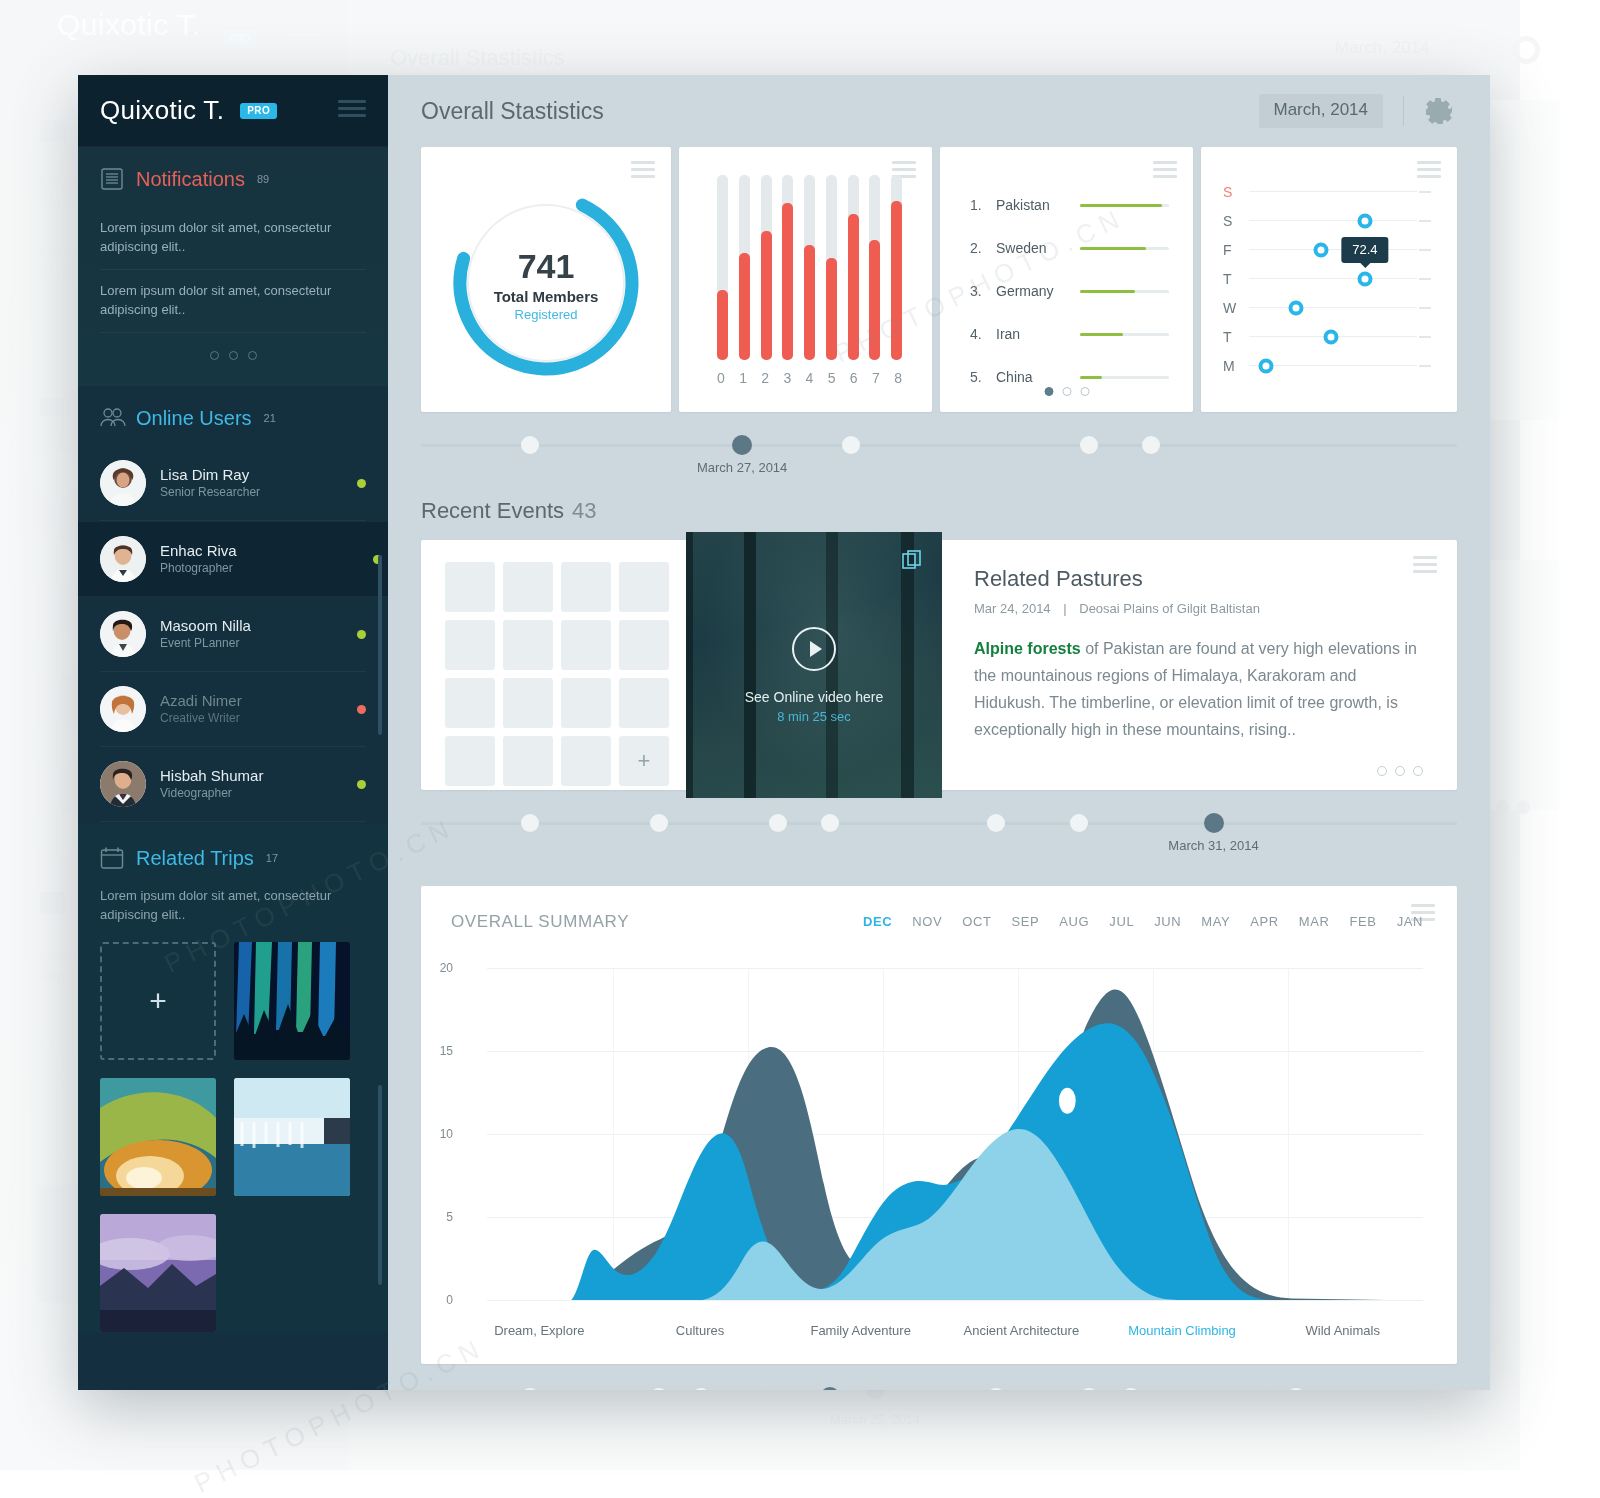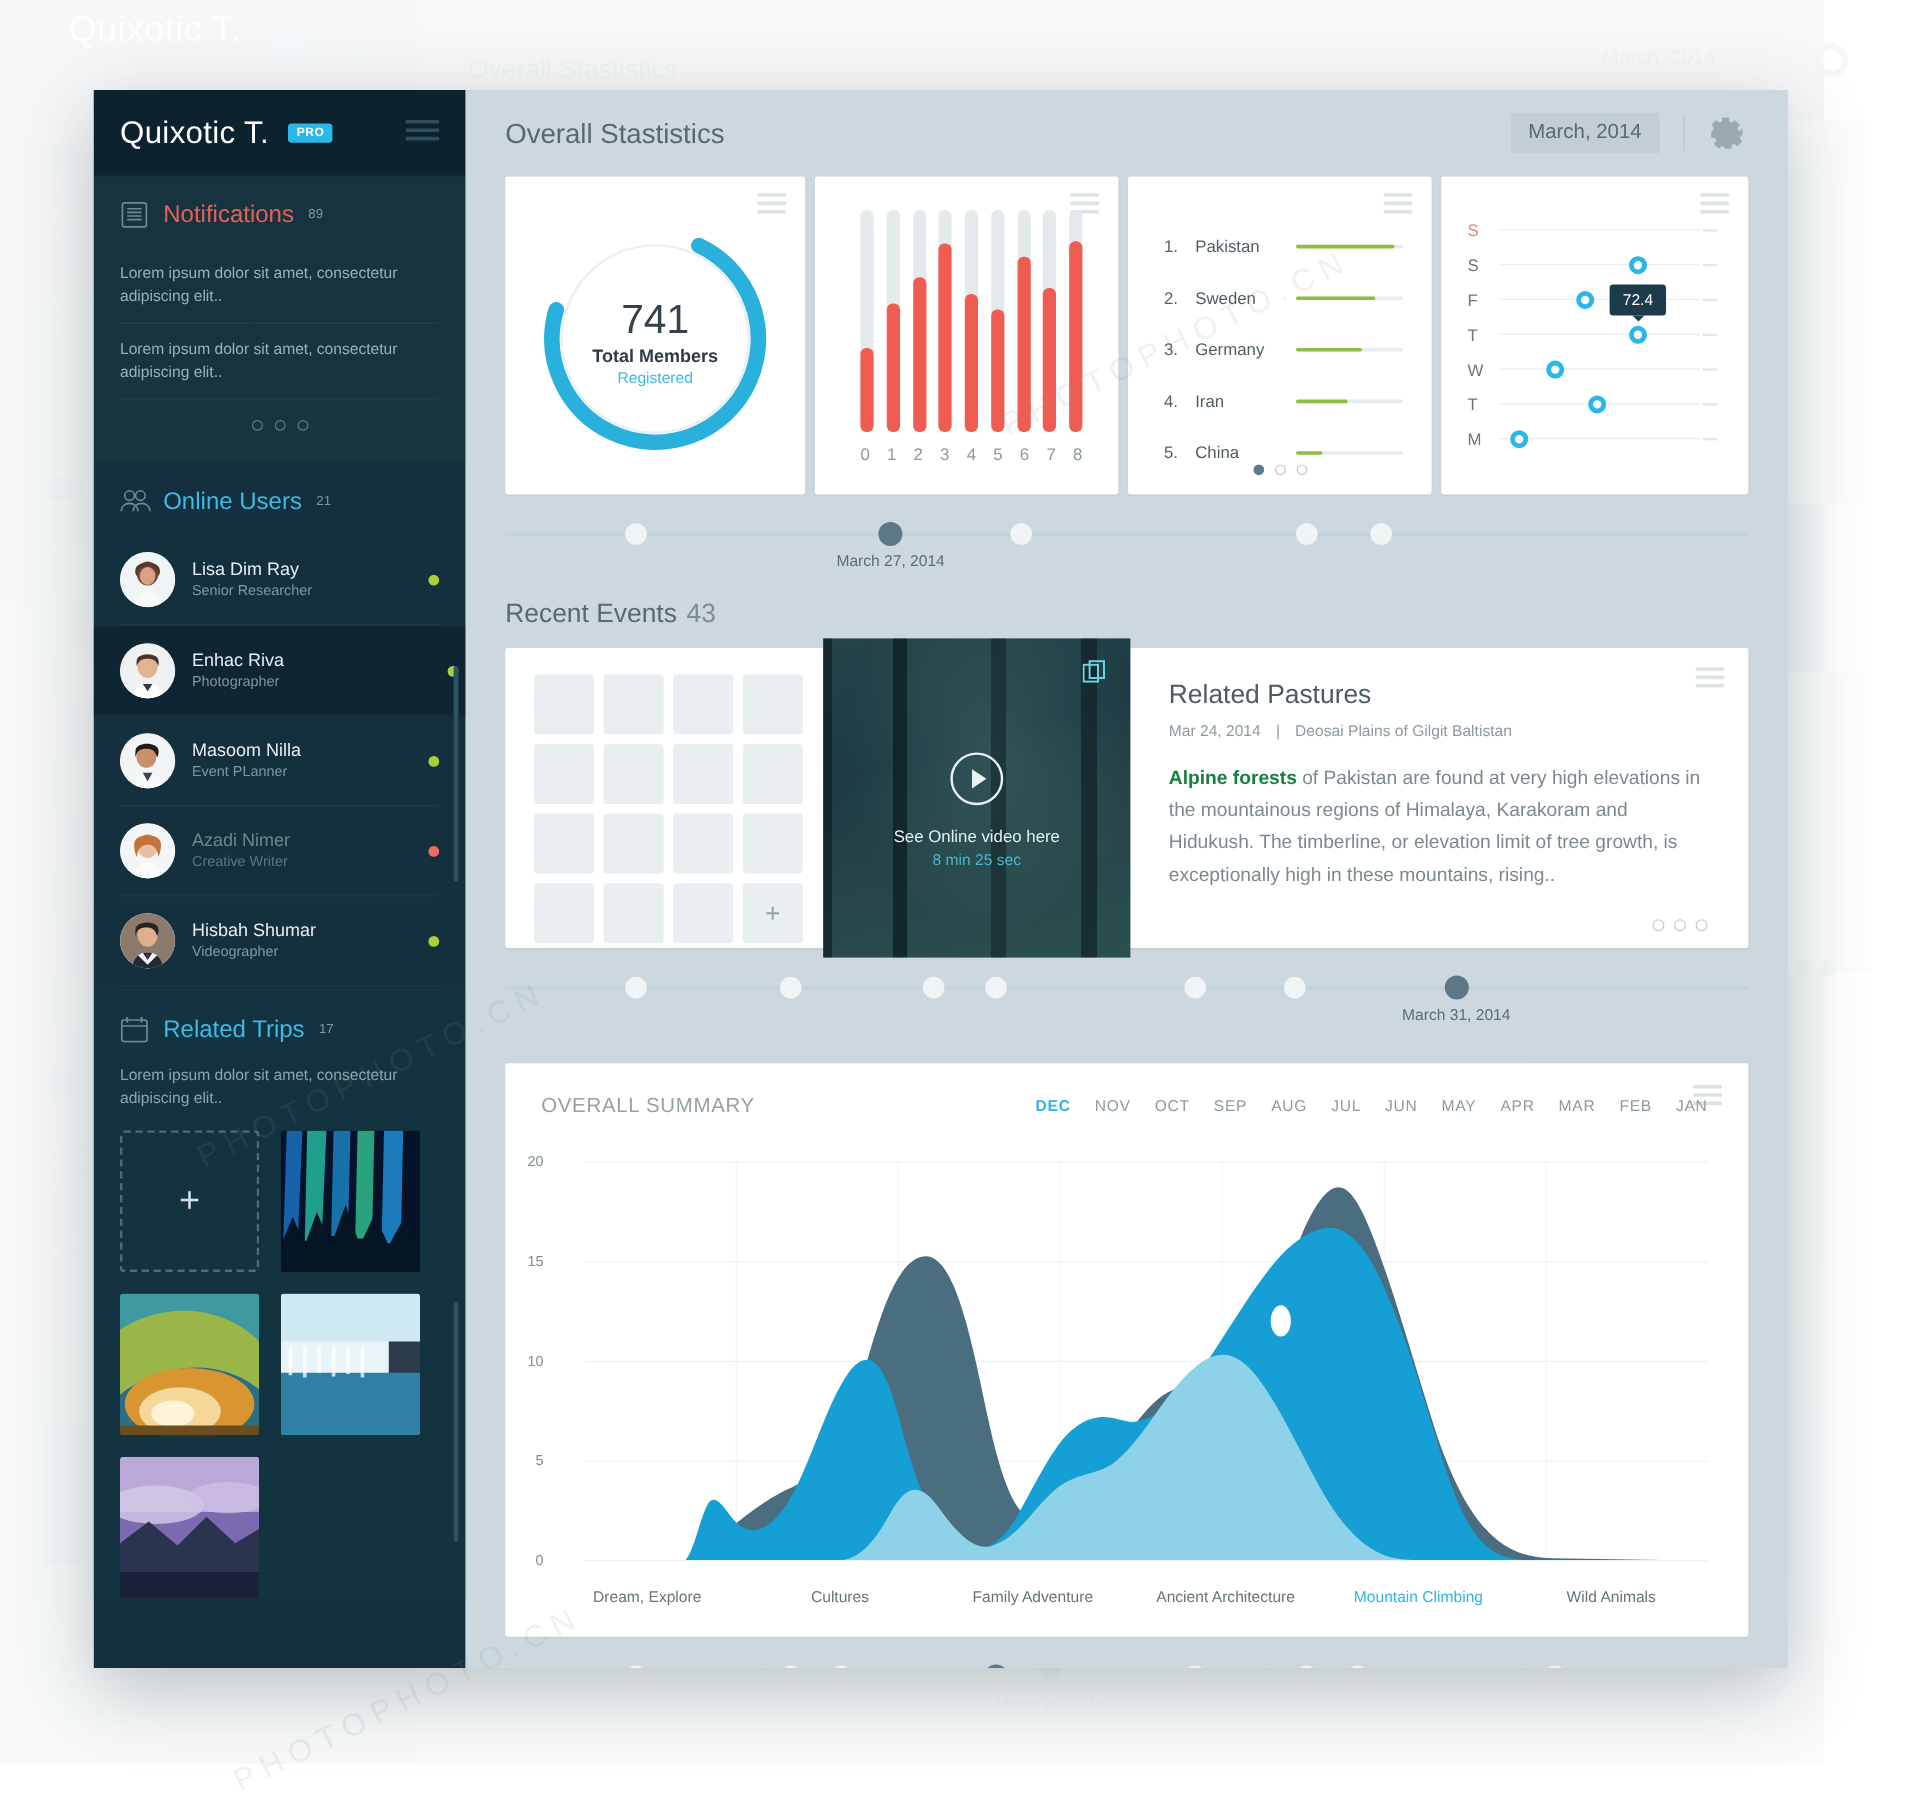--- a/index.html
+++ b/index.html
@@ -114,21 +114,21 @@
   .card { background:#fff; border-radius:2px; position:relative; height:265px;
      box-shadow:0 1px 2px rgba(0,0,0,.05);}
   .card-menu { position:absolute; right:16px; top:14px; width:24px;}
   .card-menu i{display:block;height:3px;background:#dde3e5;margin-bottom:4px;border-radius:1px;}
 
   
   .c1 { flex:0 0 250px; }
   .donut-wrap{position:absolute;left:50%;top:52%;transform:translate(-50%,-50%);}
   .donut-txt{position:absolute;left:0;top:0;width:100%;height:100%;display:flex;flex-direction:column;
      align-items:center;justify-content:center;}
-  .donut-num{font-size:34px;color:#36424a;line-height:38px;font-weight:400;}
+  .donut-num{font-size:34px;color:#36424a;line-height:38px;font-weight:700;}
   .donut-lbl{font-size:15px;color:#2f3b43;font-weight:bold;margin-top:3px;}
   .donut-sub{font-size:13px;color:#3fb9e5;margin-top:2px;}
 
   
   .c2 { flex:0 0 253px; }
   .bars { position:absolute; left:38px; right:30px; top:28px; height:185px; display:flex;
      justify-content:space-between; align-items:flex-end;}
   .bar-col { width:11px; height:185px; position:relative; background:#e4e9eb; border-radius:5px;}
   .bar-fill{position:absolute;left:0;bottom:0;width:100%;background:#ef5d52;border-radius:5px;}
   .bar-axis { position:absolute; left:38px; right:30px; bottom:26px; display:flex;

